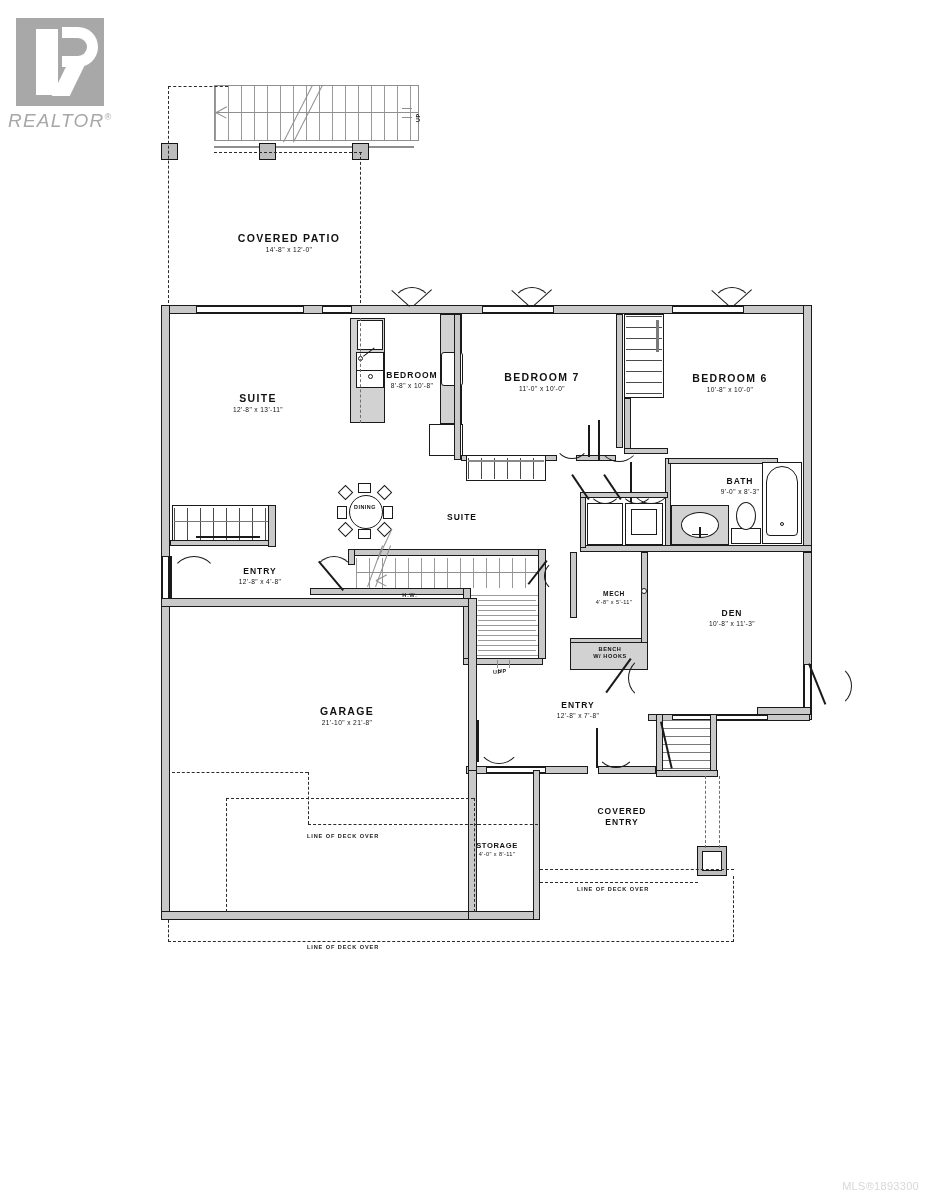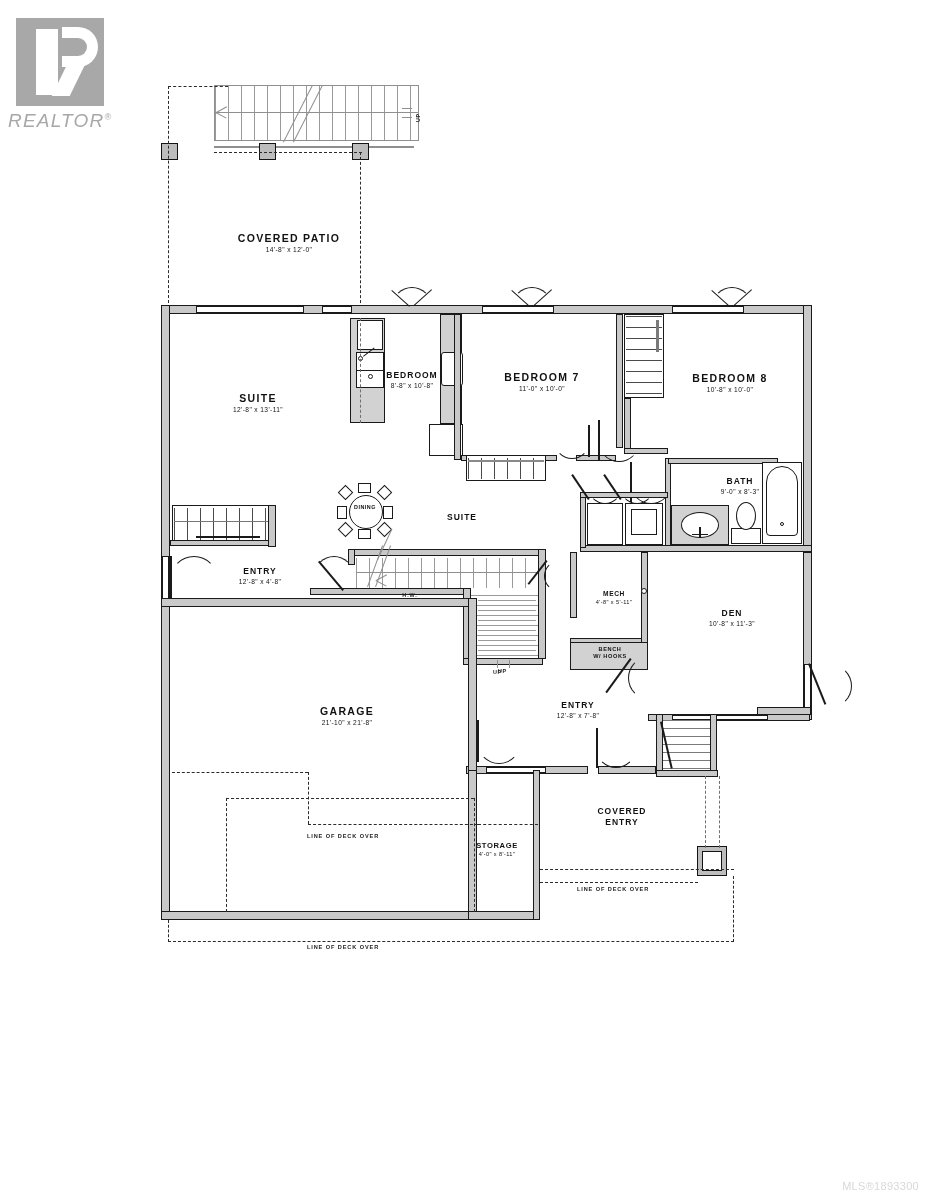--- a/index.html
+++ b/index.html
@@ -175,21 +175,21 @@
   </div>
 
   <div class="fixture" style="left:466px;top:455px;width:80px;height:26px;"></div>
   <div class="treads-v" style="left:468px;top:458px;width:76px;height:21px;"></div>
   <div class="line" style="left:468px;top:460px;width:76px;height:2px;background:#8a8a8a;"></div>
 
   <div class="door-arc" style="left:554px;top:423px;width:36px;height:36px;border-color:transparent transparent #1a1a1a transparent;"></div>
   <div class="door-leaf" style="left:588px;top:425px;width:2px;height:32px;"></div>
 
   <div class="rlabel" style="left:730px;top:372px;">
-    <div class="nm">BEDROOM 8</div>
+    <div class="nm">BEDROOM 6</div>
     <div class="dim">10'-8" x 10'-0"</div>
   </div>
 
   <div class="fixture" style="left:624px;top:314px;width:40px;height:84px;"></div>
   <div class="treads-h" style="left:626px;top:316px;width:36px;height:80px;"></div>
   <div class="line" style="left:656px;top:320px;width:3px;height:32px;background:#7a7a7a;"></div>
   <div class="wall" style="left:624px;top:398px;width:7px;height:56px;"></div>
   <div class="wall" style="left:624px;top:448px;width:44px;height:6px;"></div>
 
   <div class="door-arc" style="left:598px;top:420px;width:42px;height:42px;border-color:transparent transparent #1a1a1a transparent;"></div>

